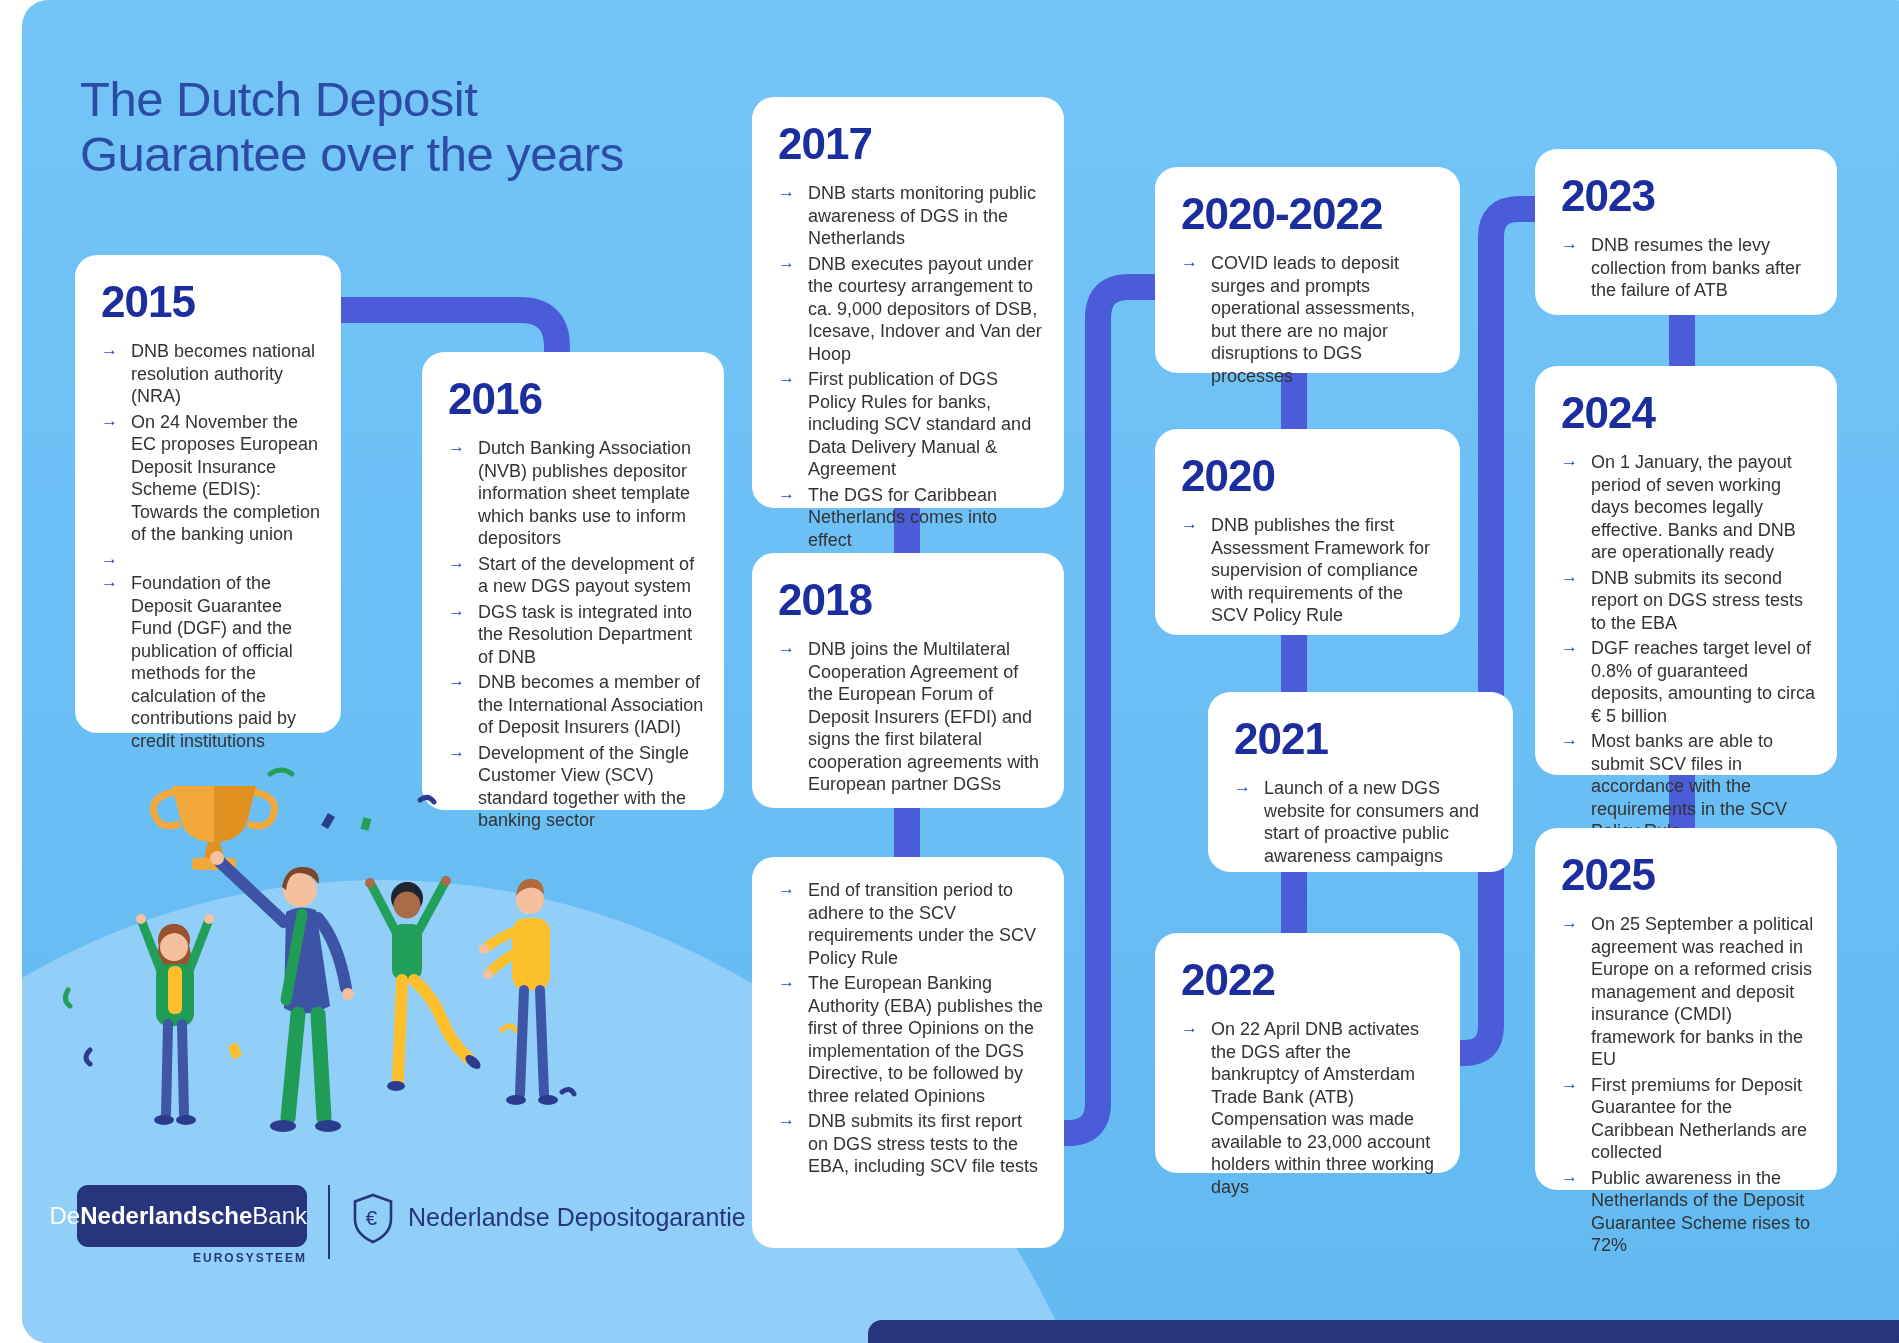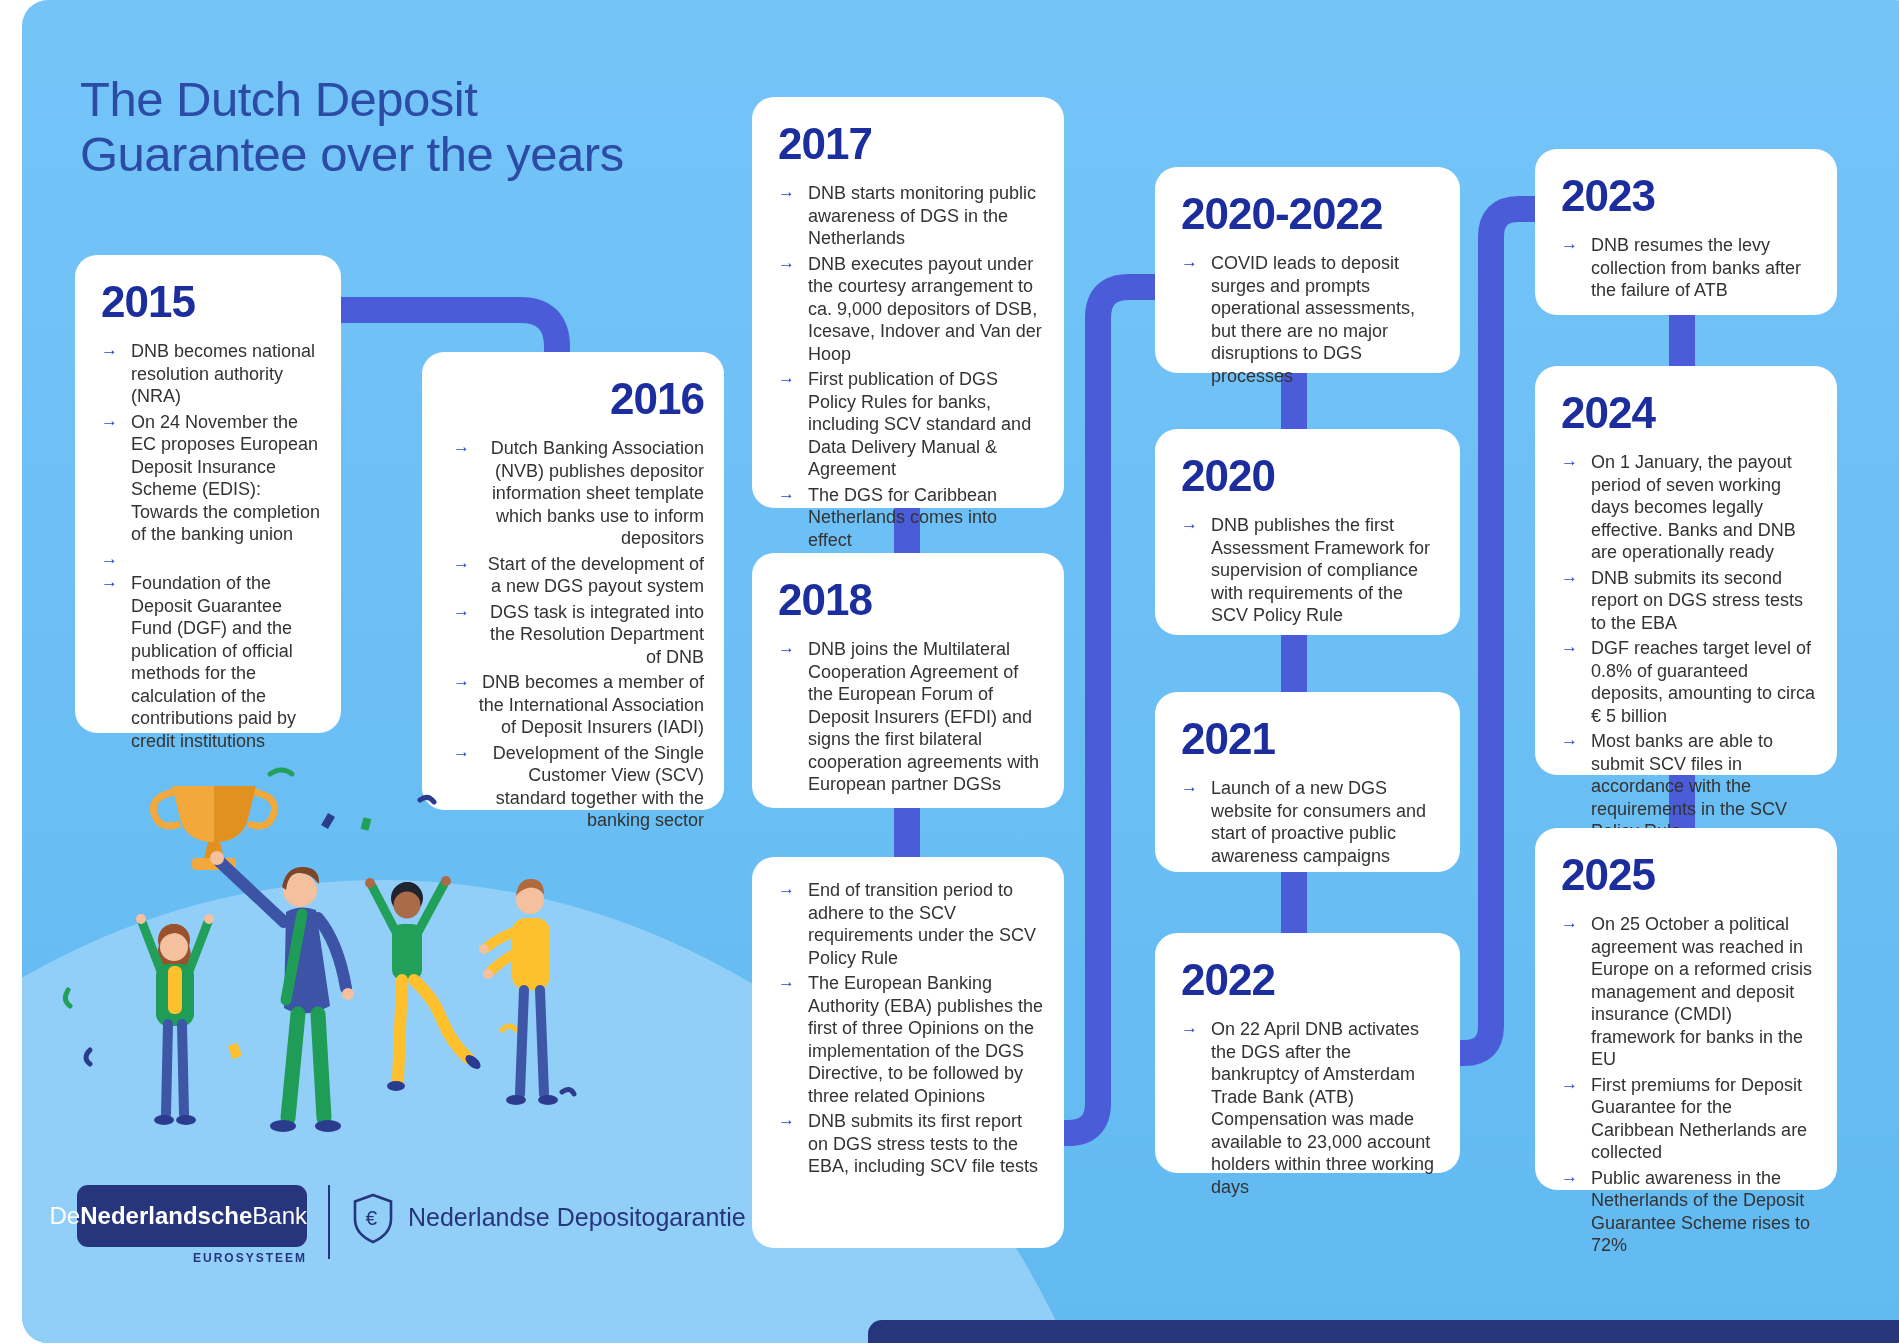--- a/index.html
+++ b/index.html
@@ -31,27 +31,27 @@
     color:var(--year-blue,#1c2e9e);letter-spacing:-1px;
   }
   .bullet{display:flex;gap:8px;margin:0 0 3px 0;}
   .arrow{
     flex:0 0 22px;color:var(--arrow-blue,#2a46cf);font-weight:700;
     font-size:17px;line-height:1.22;
   }
   .btext{font-size:18px;line-height:1.25;color:var(--body-text,#333333);}
   
   .p2015{left:53px;top:255px;width:266px;height:478px;}
-  .p2016{left:400px;top:352px;width:302px;height:458px;text-align:right;}
+  .p2016{left:400px;top:352px;width:302px;height:458px;}
   .p2017{left:730px;top:97px;width:312px;height:411px;}
   .p2018{left:730px;top:553px;width:312px;height:255px;}
   .p2019{left:730px;top:857px;width:312px;height:391px;}
   .p2020-2022{left:1133px;top:167px;width:305px;height:206px;}
   .p2020{left:1133px;top:429px;width:305px;height:206px;}
-  .p2021{left:1133px;top:692px;width:305px;height:180px;}
+  .p2021{left:1186px;top:692px;width:305px;height:180px;}
   .p2022{left:1133px;top:933px;width:305px;height:240px;}
   .p2023{left:1513px;top:149px;width:302px;height:166px;}
   .p2024{left:1513px;top:366px;width:302px;height:409px;}
   .p2025{left:1513px;top:828px;width:302px;height:362px;}
   
   .people-svg{position:absolute;left:40px;top:762px;width:560px;height:420px;}
   .skin{fill:#f5c09e;}
   .skin-dark{fill:#aa6b49;}
   .hair-brown{fill:#9a512e;}
   .hair-dark{fill:#20242e;}
@@ -253,21 +253,21 @@
         </div>
         <div class="bullet">
           <span class="arrow">→</span>
           <span class="btext">Most banks are able to submit SCV files in accordance with the requirements in the SCV Policy Rule</span>
         </div>
       </div>
       <div class="card p2025">
         <h2>2025</h2>
         <div class="bullet">
           <span class="arrow">→</span>
-          <span class="btext">On 25 October a political agreement was reached in Europe on a reformed crisis management and deposit insurance (CMDI) framework for banks in the EU</span>
+          <span class="btext">On 25 September a political agreement was reached in Europe on a reformed crisis management and deposit insurance (CMDI) framework for banks in the EU</span>
         </div>
         <div class="bullet">
           <span class="arrow">→</span>
           <span class="btext">First premiums for Deposit Guarantee for the Caribbean Netherlands are collected</span>
         </div>
         <div class="bullet">
           <span class="arrow">→</span>
           <span class="btext">Public awareness in the Netherlands of the Deposit Guarantee Scheme rises to 72%</span>
         </div>
       </div>

